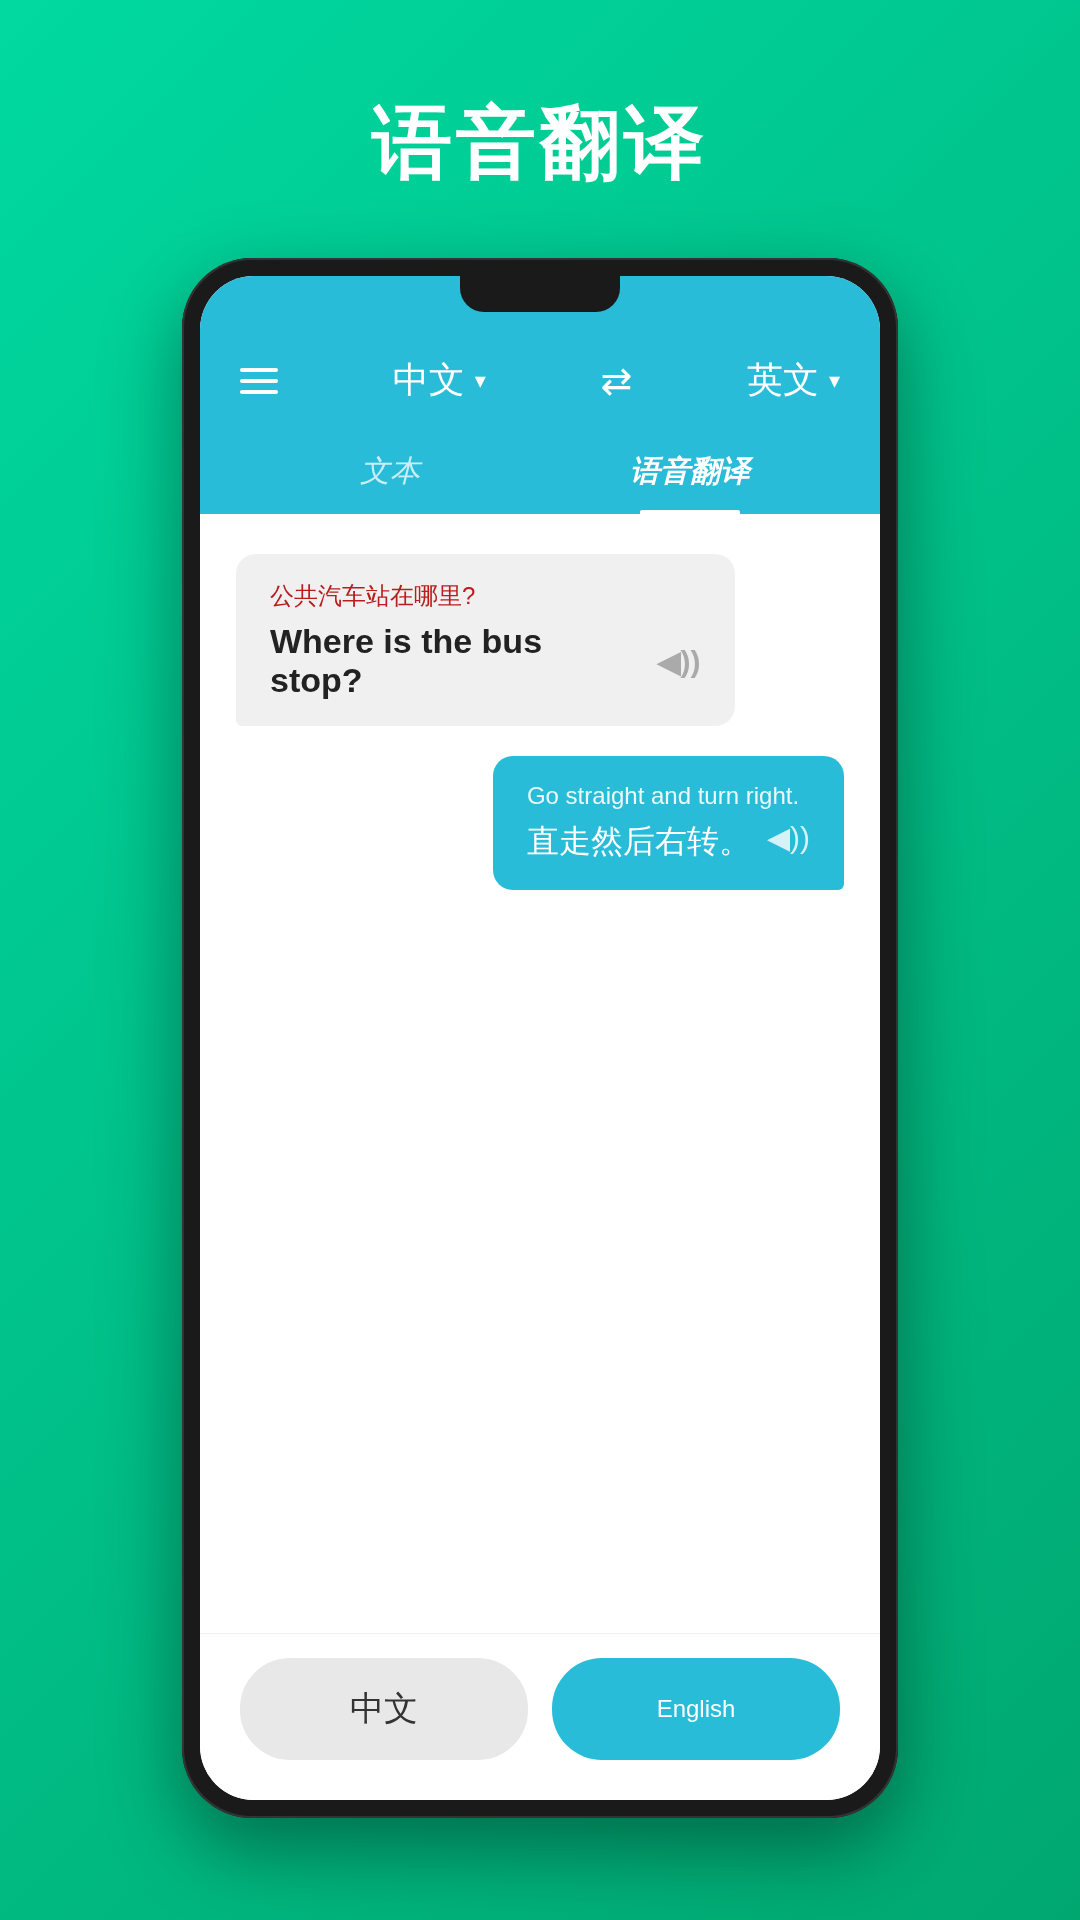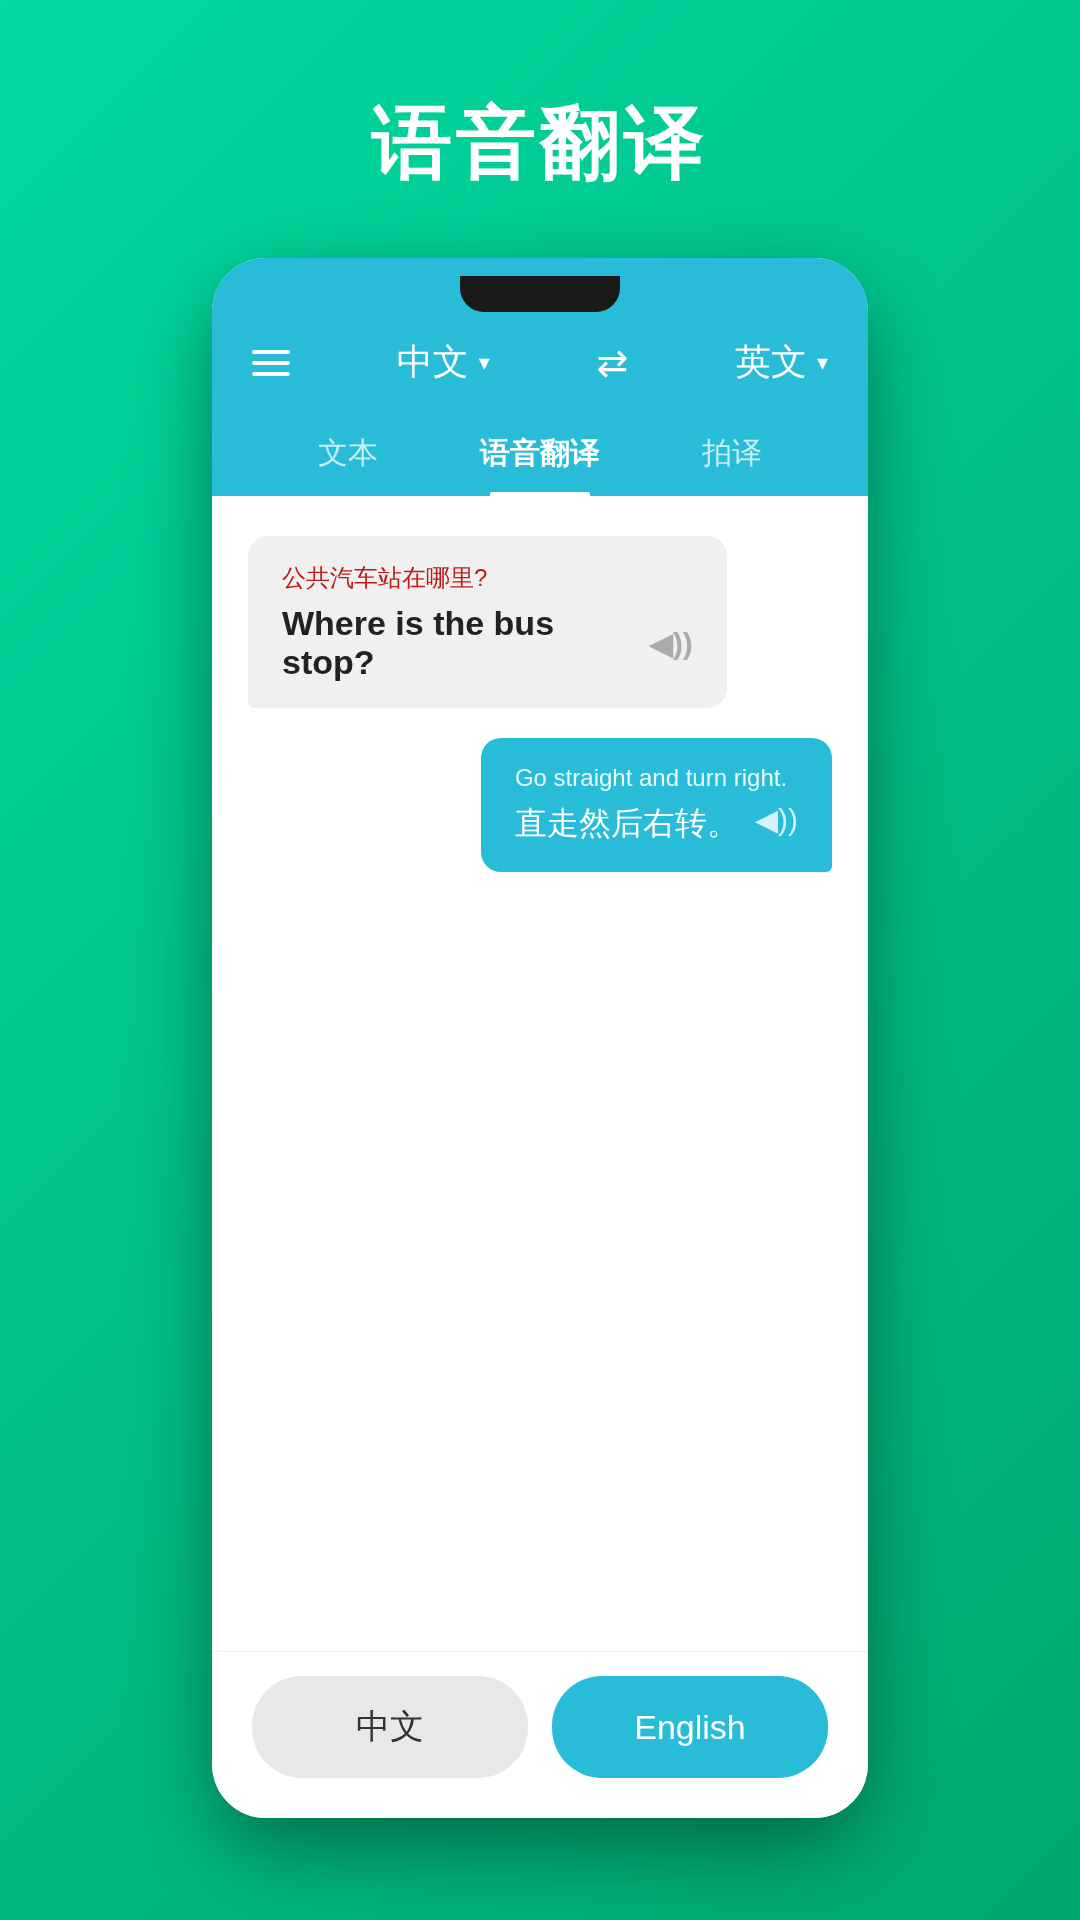--- a/index.html
+++ b/index.html
@@ -20,24 +20,25 @@
       color: white;
       font-size: 80px;
       font-weight: 700;
       margin-top: 90px;
       margin-bottom: 60px;
       letter-spacing: 4px;
     }
 
     
     .phone-frame {
-      width: 656px;
+      width: 716px;
       height: 1560px;
       background: #1a1a1a;
       border-radius: 70px;
+      padding: 18px;
       box-shadow: 0 30px 80px rgba(0,0,0,0.4), inset 0 0 0 2px #333;
       position: relative;
     }
 
     .phone-screen {
       width: 100%;
       height: 100%;
       background: white;
       border-radius: 54px;
       overflow: hidden;
@@ -104,20 +105,21 @@
     .swap-icon {
       color: white;
       font-size: 38px;
       cursor: pointer;
     }
 
     .tabs-row {
       display: flex;
       align-items: flex-end;
       gap: 0;
+      font-style: italic;
     }
 
     .tab-item {
       flex: 1;
       text-align: center;
       padding: 18px 0 22px 0;
       color: rgba(255,255,255,0.75);
       font-size: 30px;
       cursor: pointer;
       position: relative;
@@ -228,21 +230,21 @@
       cursor: pointer;
       text-align: center;
     }
 
     .btn-english {
       flex: 1;
       background: #29bcd8;
       border: none;
       border-radius: 50px;
       padding: 28px;
-      font-size: 34px;
+      font-size: 24px;
       color: white;
       font-weight: 500;
       cursor: pointer;
       text-align: center;
     }
   </style>
 </head>
 <body>
 
 <div class="page-title">语音翻译</div>
@@ -275,23 +277,20 @@
         </div>
       </div>
 
       <div class="tabs-row">
         <div class="tab-item">
           <span>文本</span>
         </div>
         <div class="tab-item active">
           <span>语音翻译</span>
         </div>
-        <div class="tab-item">
-          <span>拍译</span>
-        </div>
       </div>
     </div>
 
     <div class="chat-area">
 
       <div class="msg-left">
         <div class="original-text">公共汽车站在哪里?</div>
         <div class="translated-text">
           <span>Where is the bus stop?</span>
           <span class="sound-icon">◀))</span>

